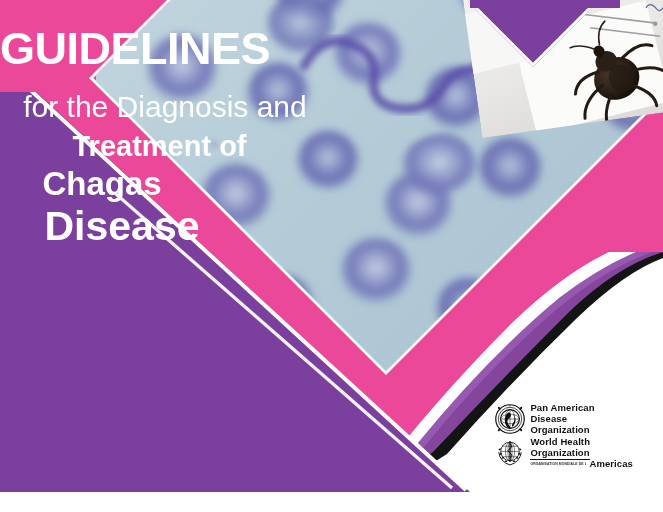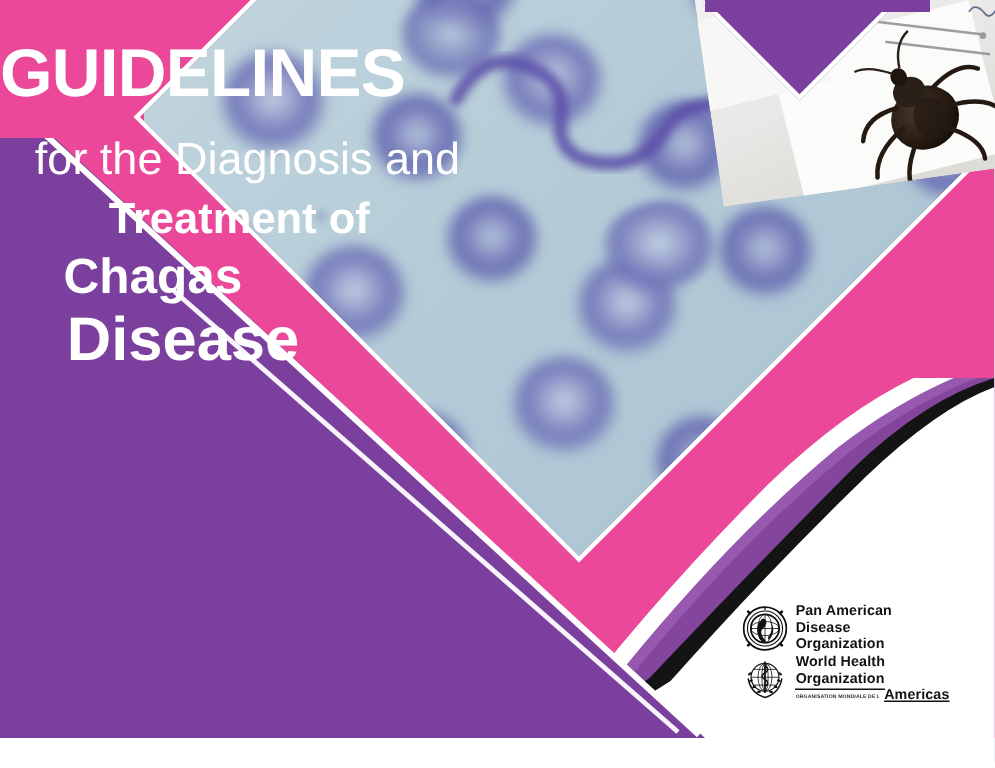--- a/index.html
+++ b/index.html
@@ -61,21 +61,21 @@
   
   .logos{position:absolute;right:30px;bottom:22px;z-index:14;}
   .logo-row{display:flex;align-items:center;margin-bottom:2px;}
   .logo-mark{width:30px;height:30px;flex:0 0 30px;margin-right:5px;}
   .logo-text{font-size:9.5px;font-weight:bold;line-height:1.12;color:#111;letter-spacing:.1px;}
   .logo-text .u{border-bottom:1.2px solid #111;display:inline-block;}
   .who-row{margin-top:1px;}
   .who-foot{display:flex;align-items:flex-end;margin-top:-1px;}
   .who-tiny{font-size:3.4px;color:#2a2a2a;width:56px;line-height:1.35;letter-spacing:.1px;
             overflow:hidden;white-space:nowrap;margin-right:3px;margin-bottom:1px;}
-  .who-amer{font-size:9.5px;font-weight:bold;color:#111;line-height:1;text-decoration:underline;}
+  .who-amer{font-size:9.5px;font-weight:bold;color:#111;line-height:1;}
 </style>
 </head>
 <body>
 
 <div id="cover">
 
   <div class="smear-wrap">
     <div class="smear-img">
       <svg class="smearCanvasHost" viewBox="0 0 580 580" preserveAspectRatio="none">
         <defs>

